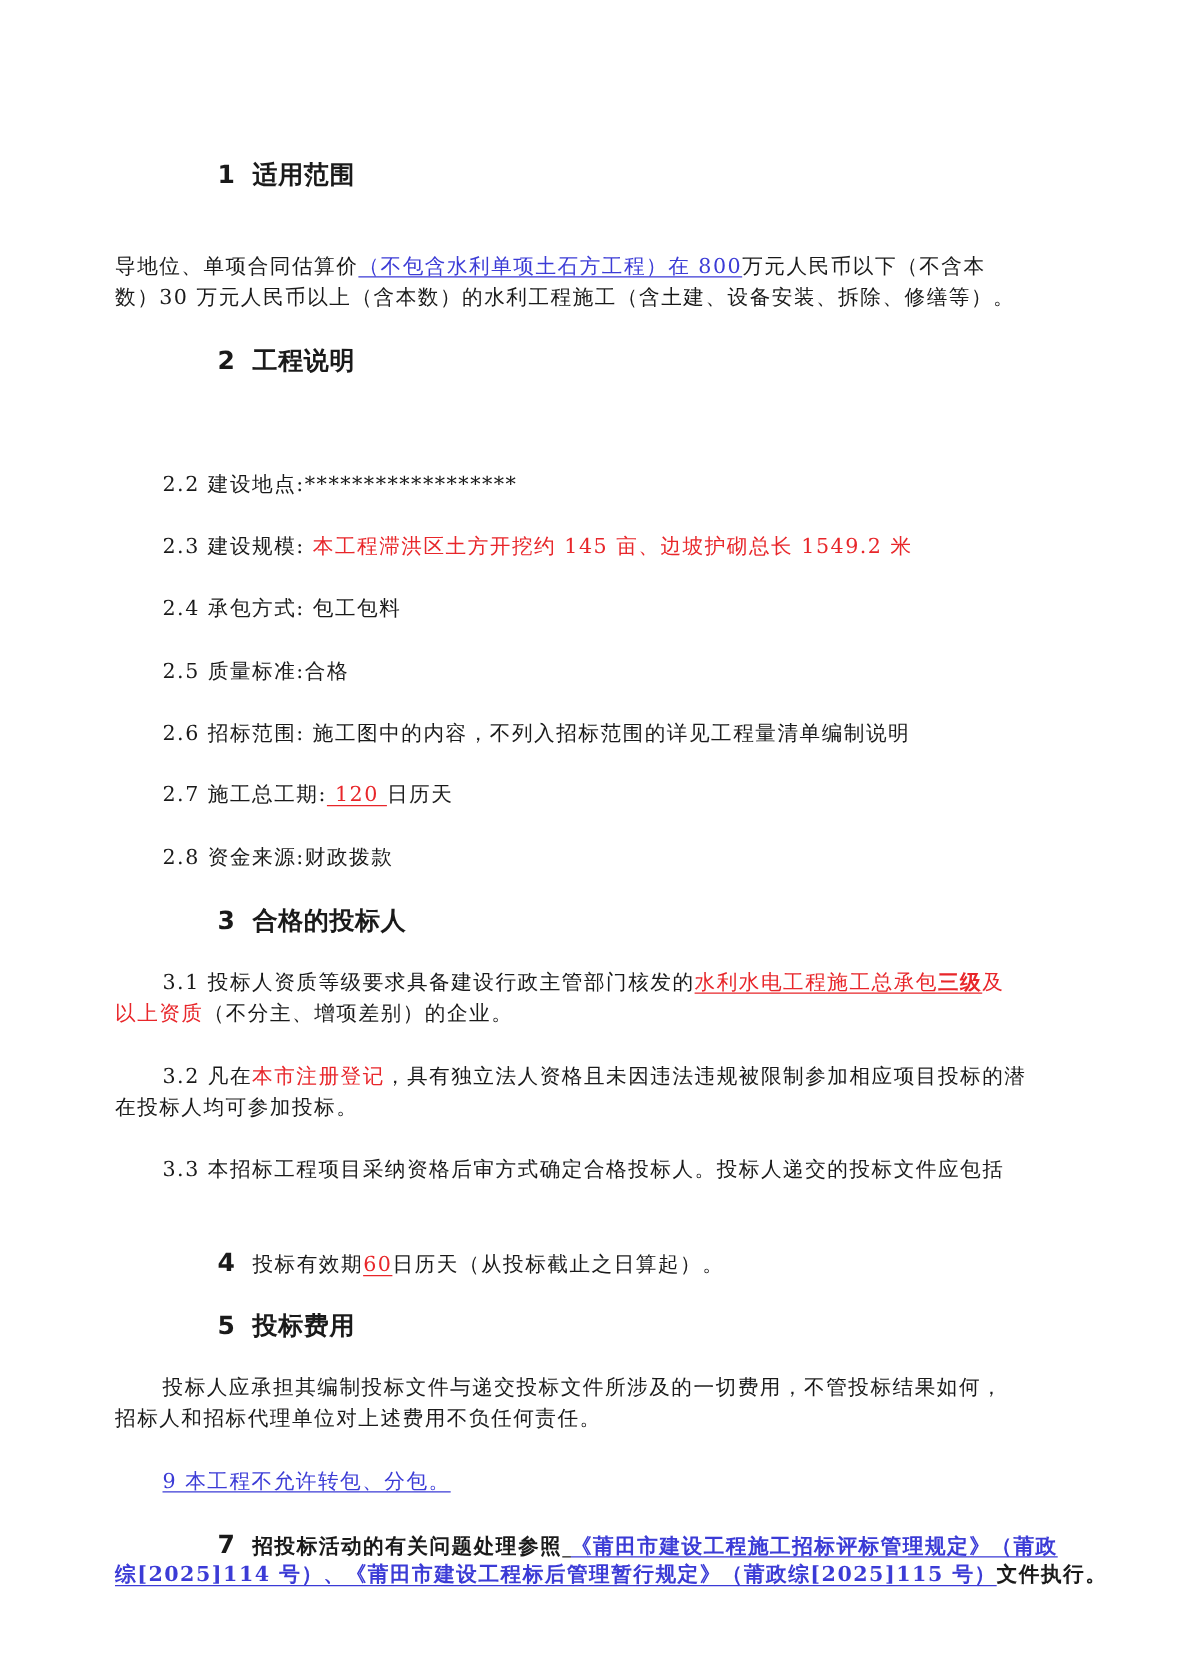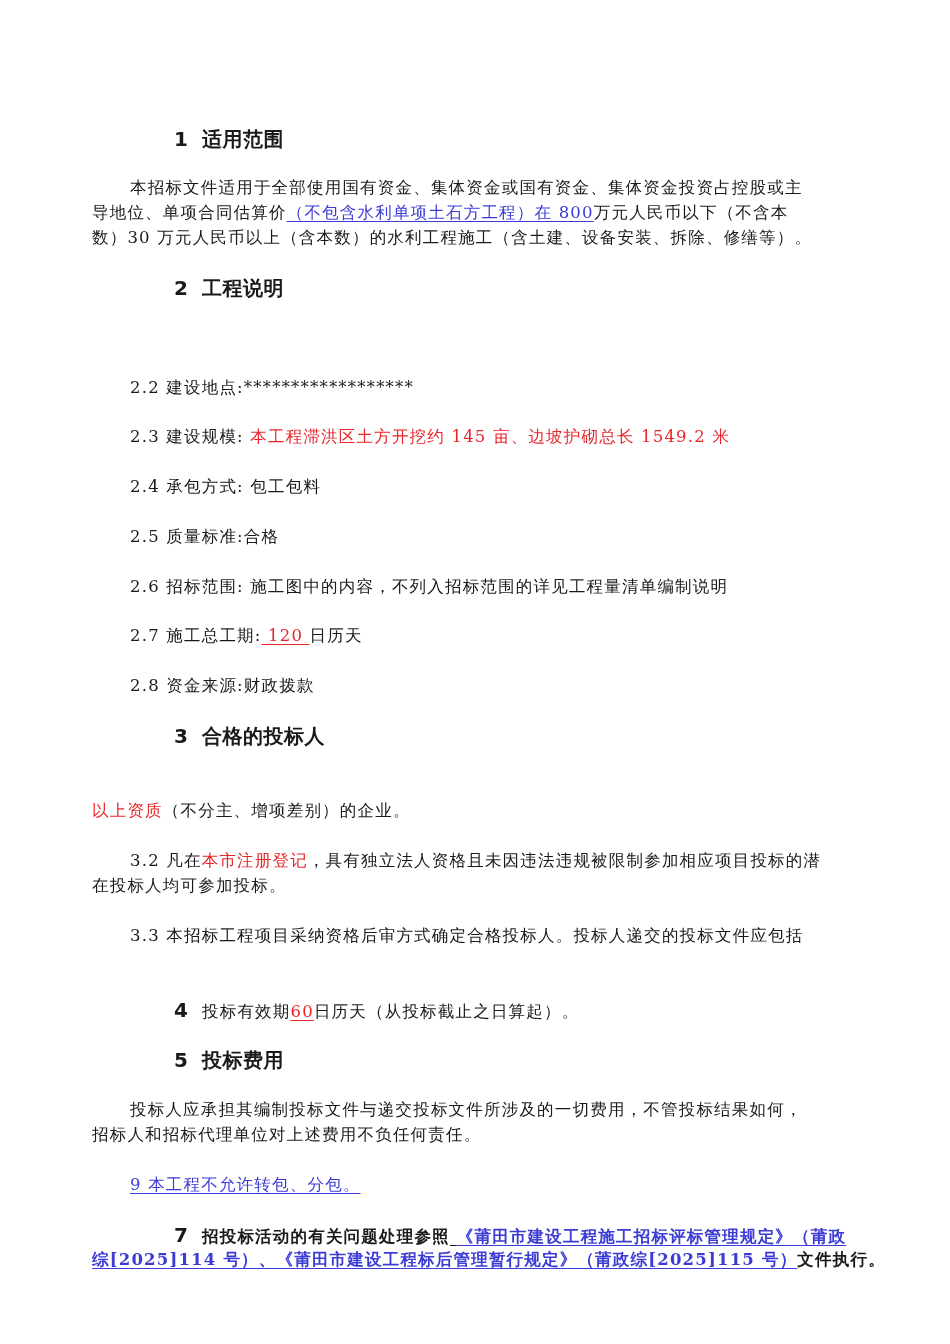--- a/index.html
+++ b/index.html
@@ -26,21 +26,20 @@
 </style>
 </head>
 <body>
 
 <div class="page">
 
   <div class="line heading indent" style="top:127px;">
     <span class="num">1</span><span>适用范围</span>
   </div>
 
-  <div class="line indent" style="top:176px;">本招标文件适用于全部使用国有资金、集体资金或国有资金、集体资金投资占控股或主</div>
   <div class="line" style="top:201px;">
     <span>导地位、单项合同估算价</span><span class="blue u-blue">（不包含水利单项土石方工程）在 800</span><span>万元人民币以下（不含本</span>
   </div>
   <div class="line" style="top:226px;">数）30 万元人民币以上（含本数）的水利工程施工（含土建、设备安装、拆除、修缮等）。</div>
 
   <div class="line heading indent" style="top:276px;">
     <span class="num">2</span><span>工程说明</span>
   </div>
 
   <div class="line indent" style="top:376px;">2.2 建设地点:******************</div>
@@ -52,20 +51,23 @@
   <div class="line indent" style="top:575px;">2.6  招标范围: 施工图中的内容，不列入招标范围的详见工程量清单编制说明</div>
   <div class="line indent" style="top:624px;">
     <span>2.7 施工总工期:</span><span class="red u-red" style="white-space:pre;"> 120 </span><span>日历天</span>
   </div>
   <div class="line indent" style="top:674px;">2.8  资金来源:财政拨款</div>
 
   <div class="line heading indent" style="top:724px;">
     <span class="num">3</span><span>合格的投标人</span>
   </div>
 
+  <div class="line indent" style="top:774px;">
+    <span>3.1 投标人资质等级要求具备建设行政主管部门核发的</span><span class="red u-red"><span>水利水电工程施工总承包</span><span class="b">三级</span></span><span class="red">及</span>
+  </div>
   <div class="line" style="top:799px;">
     <span class="red">以上资质</span><span>（不分主、增项差别）的企业。</span>
   </div>
 
   <div class="line indent" style="top:849px;">
     <span>3.2 凡在</span><span class="red">本市注册登记</span><span>，具有独立法人资格且未因违法违规被限制参加相应项目投标的潜</span>
   </div>
   <div class="line" style="top:874px;">在投标人均可参加投标。</div>
 
   <div class="line indent" style="top:924px;">3.3 本招标工程项目采纳资格后审方式确定合格投标人。投标人递交的投标文件应包括</div>

